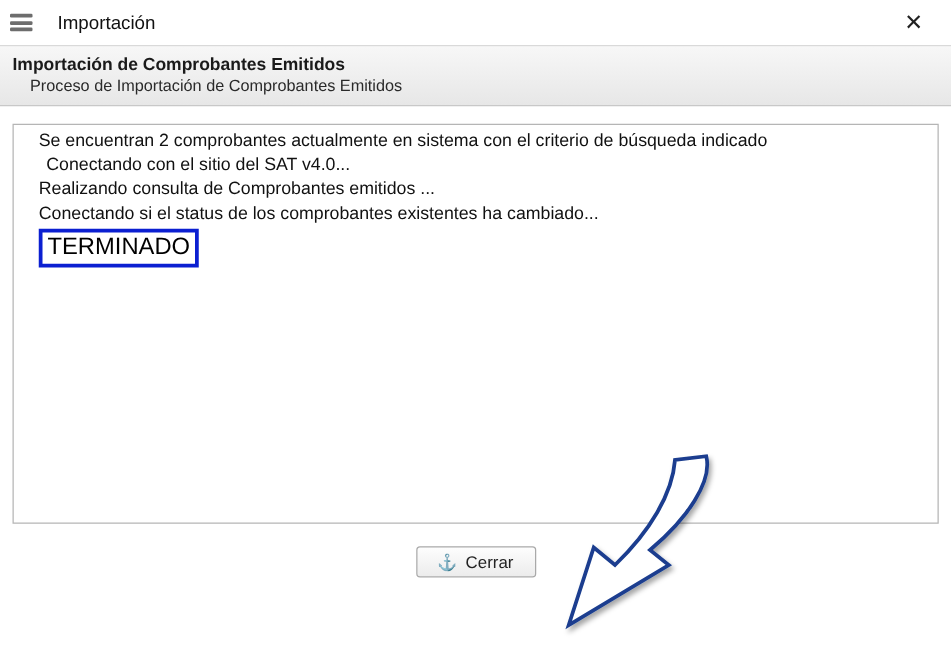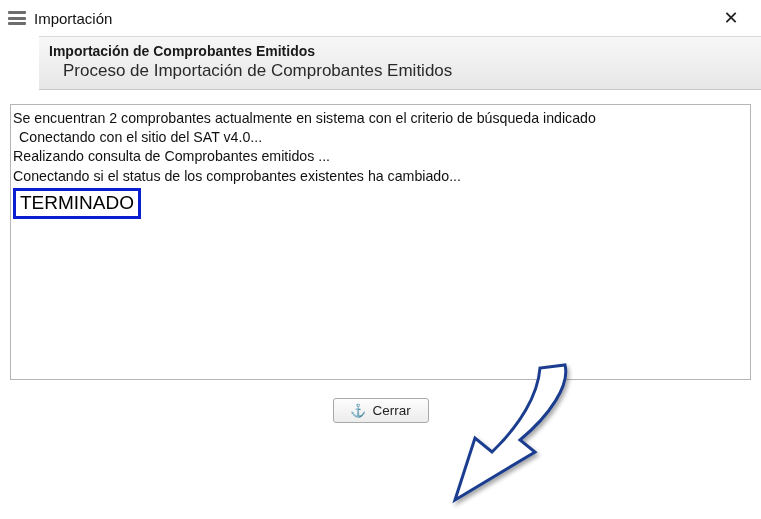--- a/index.html
+++ b/index.html
@@ -17,21 +17,21 @@
     display: flex;
     align-items: center;
     justify-content: space-between;
     height: 36px;
     padding: 0 10px 0 8px;
     background: #ffffff;
   }
   .titlebar-left {
     display: flex;
     align-items: center;
-    gap: 8px;
+    gap: 20px;
   }
   .app-icon {
     width: 18px; height: 14px;
     display: inline-flex;
     flex-direction: column;
     justify-content: space-between;
   }
   .app-icon span {
     display: block;
     height: 3px;
@@ -50,43 +50,42 @@
     font-size: 18px;
     color: #222;
     cursor: pointer;
   }
 
   .header-panel {
     background: linear-gradient(#f7f7f7, #e7e7e7);
     border-top: 1px solid #d9d9d9;
     border-bottom: 1px solid #c8c8c8;
     padding: 6px 10px 8px 10px;
-    margin-left: 39px;
   }
   .header-title {
     font-weight: 700;
     font-size: 14px;
     color: #1a1a1a;
   }
   .header-subtitle {
-    font-size: 17px;
+    font-size: 13px;
     color: #2a2a2a;
     padding-left: 14px;
     margin-top: 2px;
   }
 
   .content-area {
     padding: 14px 10px 0 10px;
   }
   .log-box {
     border: 1px solid #b5b5b5;
     width: 100%;
-    height: 276px;
+    height: 320px;
     background: #fff;
-    padding: 4px 8px 4px 2px;
+    padding: 4px 8px 4px 20px;
     overflow: hidden;
     position: relative;
   }
   .log-line {
     font-size: 14.2px;
     color: #111;
     line-height: 1.35;
     white-space: nowrap;
   }
   .log-line.indent {

